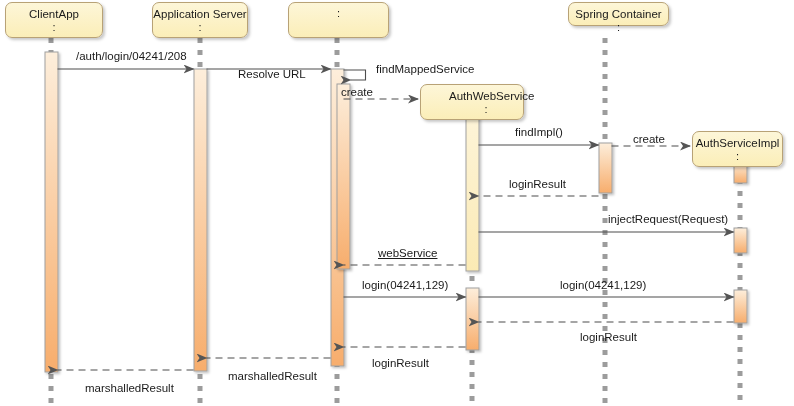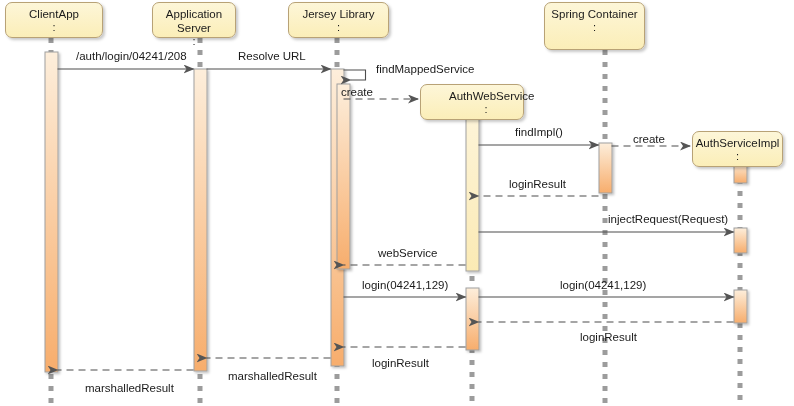--- a/index.html
+++ b/index.html
@@ -117,51 +117,50 @@
         <line x1="330.5" y1="358" x2="206.5" y2="358" stroke="#4d4d4d" stroke-width="1.1" stroke-dasharray="7,5" marker-end="url(#solidArrowRev)"></line>
         <line x1="193.5" y1="370" x2="57.5" y2="370" stroke="#4d4d4d" stroke-width="1.1" stroke-dasharray="7,5" marker-end="url(#solidArrowRev)"></line>
       </g>
   </svg>
 
   <div id="participants-layer">
       <div class="participant" style="left: 5px; top: 2px; width: 98px; height: 36px;">
         <span class="p-name">ClientApp</span>
         <span class="p-colon">:</span>
       </div>
-      <div class="participant" style="left: 152px; top: 2px; width: 84px; height: 36px;">
+      <div class="participant" style="left: 152px; top: 2px; width: 96px; height: 36px;">
         <span class="p-name">Application Server</span>
         <span class="p-colon">:</span>
       </div>
       <div class="participant" style="left: 288px; top: 2px; width: 101px; height: 36px;">
-        <span class="p-name">Jersey Library</span>
         <span class="p-colon">:</span>
       </div>
-      <div class="participant" style="left: 544px; top: 2px; width: 101px; height: 48px;">
+      <div class="participant" style="left: 568px; top: 2px; width: 101px; height: 24px;">
         <span class="p-name">Spring Container</span>
         <span class="p-colon">:</span>
       </div>
       <div class="participant" style="left: 420px; top: 84px; width: 104px; height: 36px; padding-left: 28px;">
         <span class="p-name">AuthWebService</span>
         <span class="p-colon">:</span>
       </div>
       <div class="participant" style="left: 692px; top: 131px; width: 91px; height: 36px;">
         <span class="p-name">AuthServiceImpl</span>
         <span class="p-colon">:</span>
       </div>
     </div>
   <div id="labels-layer">
       <div class="msg-label" style="left: 76px; top: 50px;">/auth/login/04241/208</div>
-      <div class="msg-label" style="left: 238px; top: 50px;">Resolve URL</div>
+      <div class="msg-label" style="left: 238px; top: 68px;">Resolve URL</div>
       <div class="msg-label" style="left: 376px; top: 63px;">findMappedService</div>
       <div class="msg-label" style="left: 341px; top: 86px;">create</div>
       <div class="msg-label" style="left: 515px; top: 126px;">findImpl()</div>
       <div class="msg-label" style="left: 633px; top: 133px;">create</div>
       <div class="msg-label" style="left: 509px; top: 178px;">loginResult</div>
       <div class="msg-label" style="left: 608px; top: 213px;">injectRequest(Request)</div>
-      <div class="msg-label" style="left: 378px; top: 247px;">webService</div>
+      <div class="msg-label" style="left: 378px; top: 247px; text-decoration: underline;">webService</div>
       <div class="msg-label" style="left: 362px; top: 279px;">login(04241,129)</div>
       <div class="msg-label" style="left: 560px; top: 279px;">login(04241,129)</div>
       <div class="msg-label" style="left: 580px; top: 331px;">loginResult</div>
       <div class="msg-label" style="left: 372px; top: 357px;">loginResult</div>
       <div class="msg-label" style="left: 228px; top: 370px;">marshalledResult</div>
       <div class="msg-label" style="left: 85px; top: 382px;">marshalledResult</div>
     </div>
 </div>
 
 </body></html>

